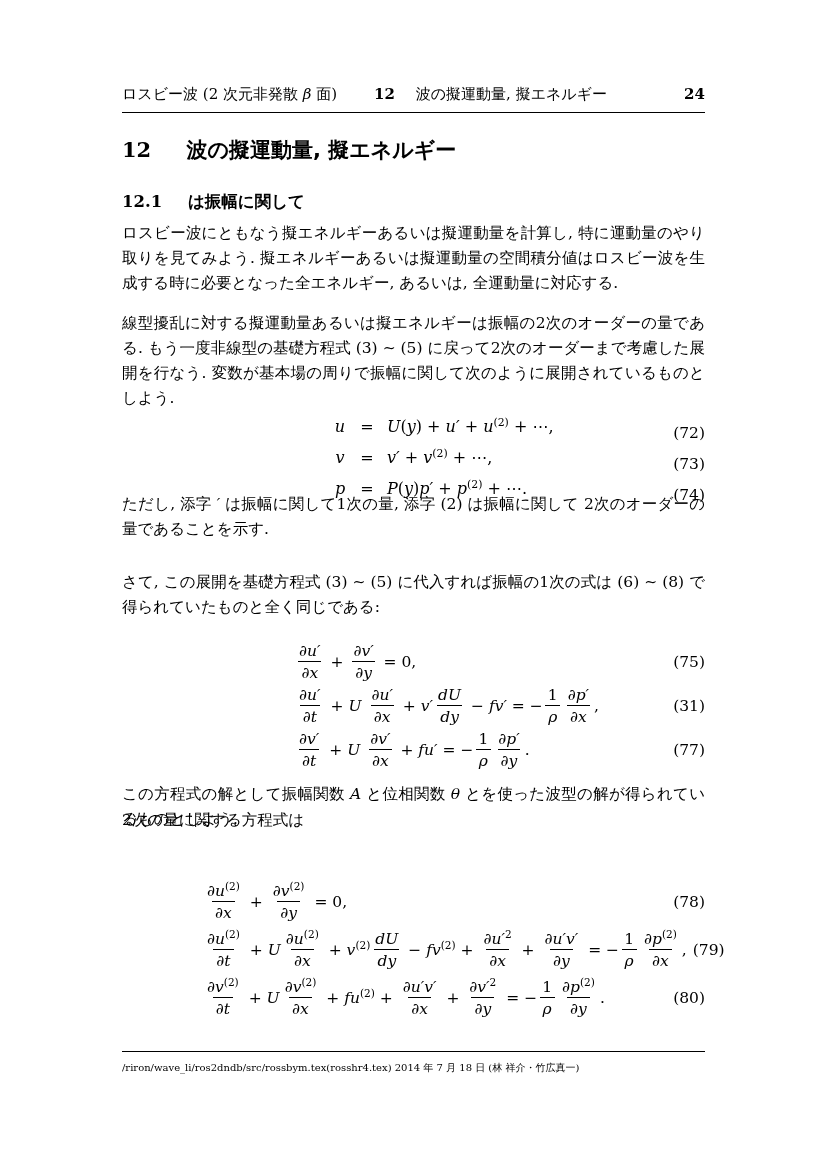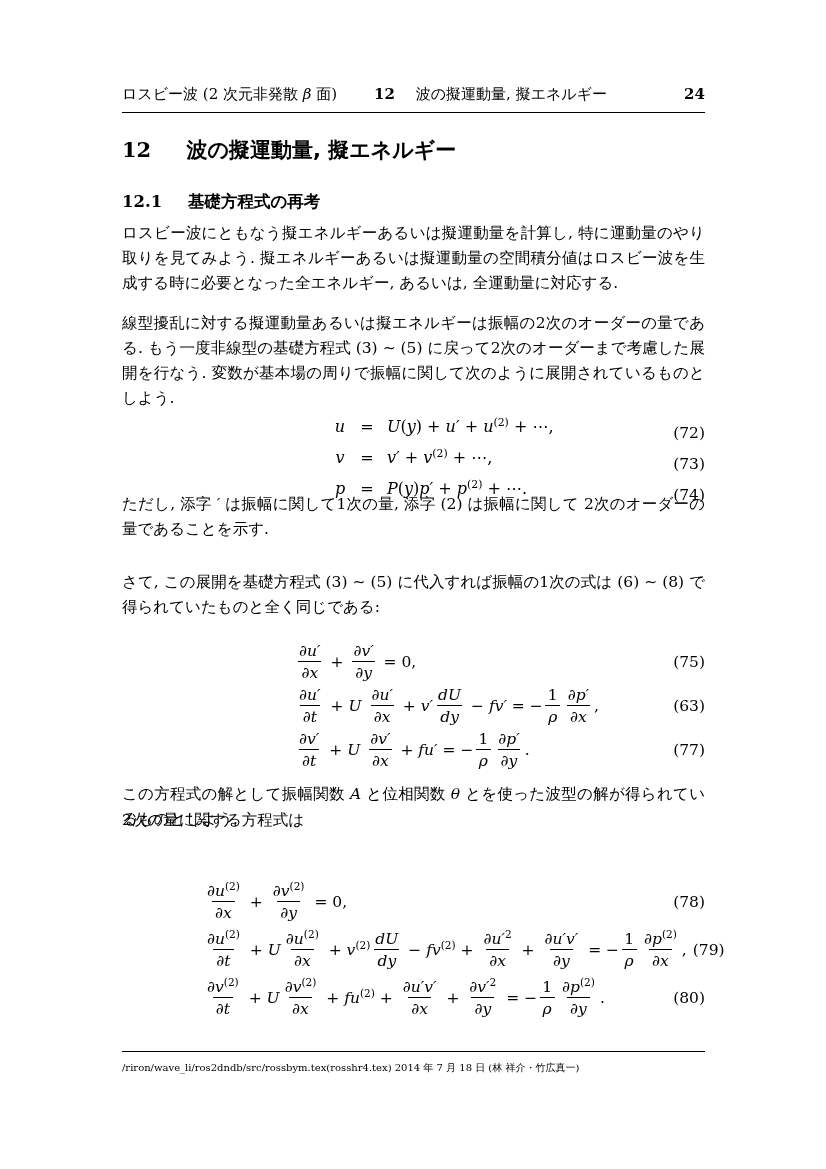--- a/index.html
+++ b/index.html
@@ -74,21 +74,21 @@
     <span class="rh-page">24</span>
   </div>
 
   <h1 class="abs section-head">
     <span class="head-num">12</span>
     <span class="head-title">波の擬運動量, 擬エネルギー</span>
   </h1>
 
   <h2 class="abs subsection-head">
     <span class="head-num">12.1</span>
-    <span class="head-title">基礎方程式の再考</span>
+    <span class="head-title">は振幅に関して</span>
   </h2>
 
   <p class="abs para p1">ロスビー波にともなう擬エネルギーあるいは擬運動量を計算し, 特に運動量のやり取りを見てみよう. 擬エネルギーあるいは擬運動量の空間積分値はロスビー波を生成する時に必要となった全エネルギー, あるいは, 全運動量に対応する.</p>
   <p class="abs para p2">線型擾乱に対する擬運動量あるいは擬エネルギーは振幅の2次のオーダーの量である. もう一度非線型の基礎方程式 (3) ∼ (5) に戻って2次のオーダーまで考慮した展開を行なう. 変数が基本場の周りで振幅に関して次のように展開されているものとしよう.</p>
 
   <div class="abs eqg-a">
     <div class="eqa-row">
       <span class="eqa-lhs"><i>u</i></span>
       <span class="eqa-rel">=</span>
       <span class="eqa-rhs"><i>U</i>(<i>y</i>) + <i>u′</i> + <i>u</i><sup>(2)</sup> + ⋯,</span>
@@ -147,21 +147,21 @@
           <span class="fr">
             <span class="fn">1</span>
             <span class="fd"><i>ρ</i></span>
           </span>
           <span class="fr">
             <span class="fn"><i>∂p′</i></span>
             <span class="fd"><i>∂x</i></span>
           </span>
           <span class="mx">,</span>
         </span>
-      <span class="eq-no">(63)</span>
+      <span class="eq-no">(31)</span>
     </div>
     <div class="eqf-row">
       <span class="eq-math">
           <span class="fr">
             <span class="fn"><i>∂v′</i></span>
             <span class="fd"><i>∂t</i></span>
           </span>
           <span class="mx"> + <i>U</i> </span>
           <span class="fr">
             <span class="fn"><i>∂v′</i></span>

